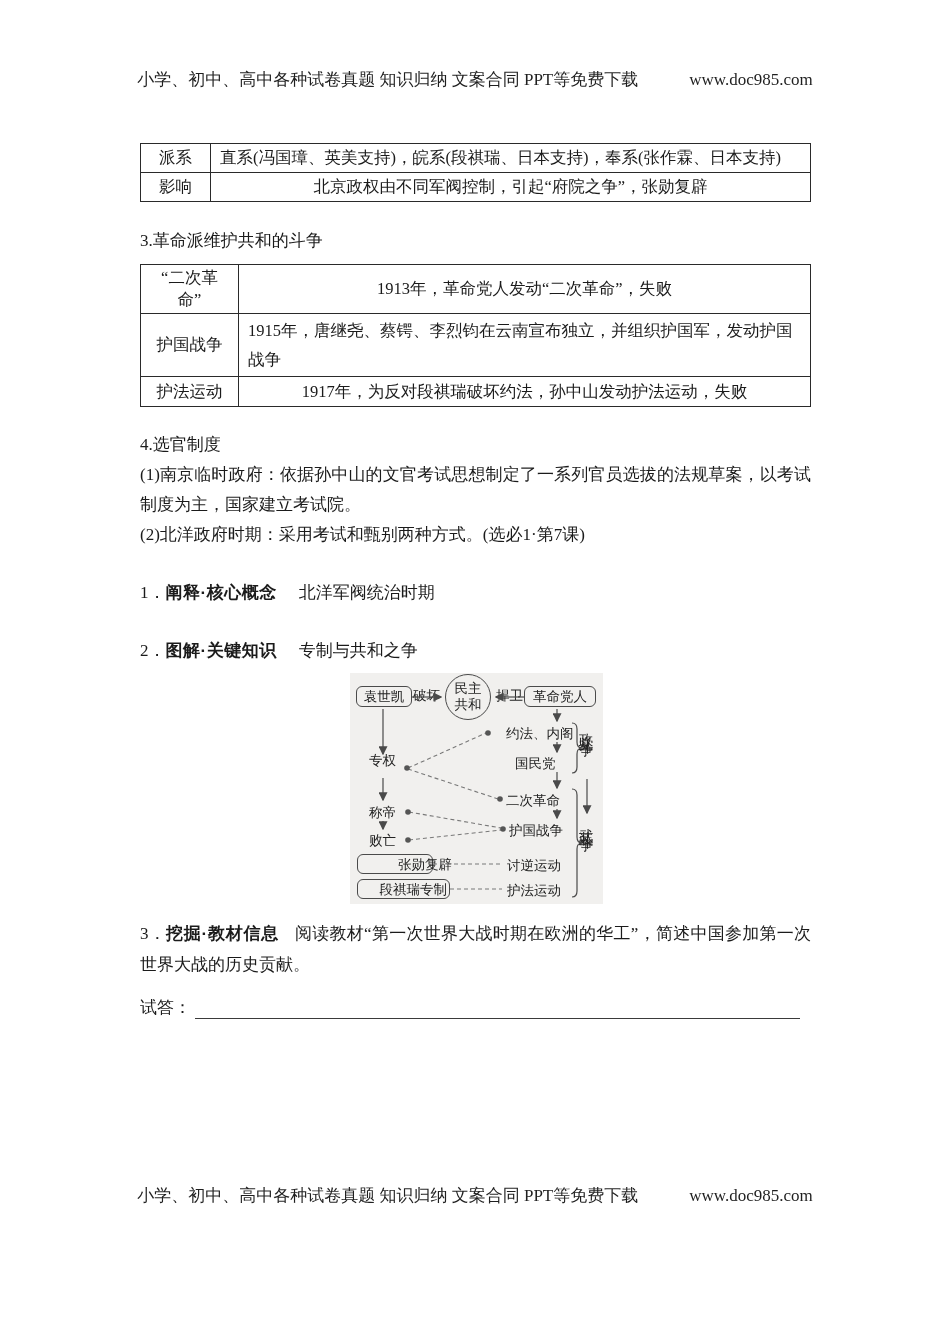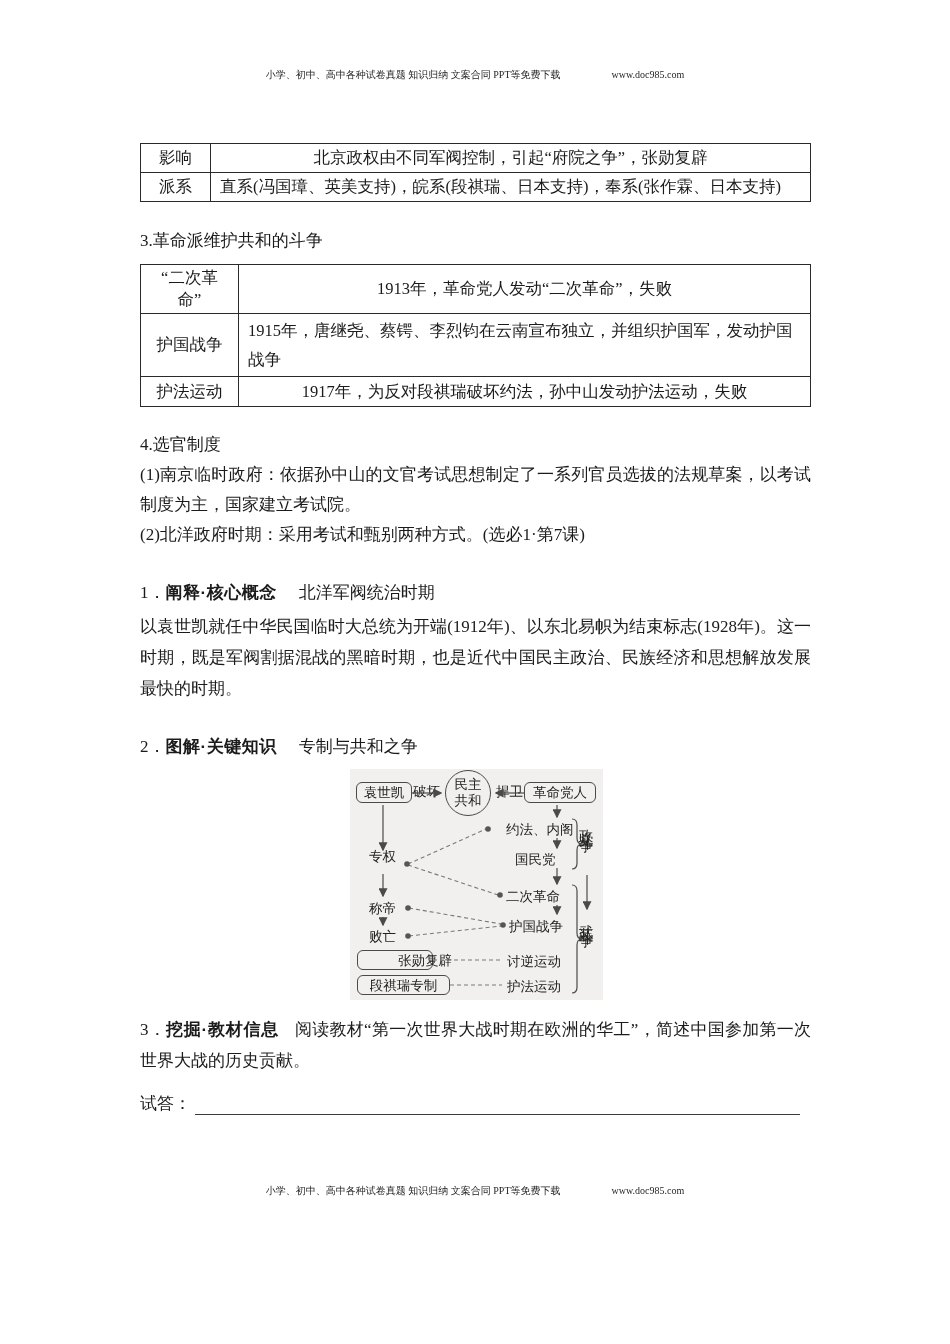--- a/index.html
+++ b/index.html
@@ -5,21 +5,21 @@
   * { margin: 0; padding: 0; box-sizing: border-box; }
   html, body { background: #ffffff; }
   body {
     width: 950px; height: 1344px; position: relative; overflow: hidden;
     font-family: "Liberation Serif", "DejaVu Serif", serif;
     color: #1b1b1b;
   }
   .watermark {
     position: absolute; left: 0; width: 100%;
     display: flex; justify-content: center; align-items: baseline; gap: 51px;
-    font-size: 10px; color: #1f1f1f; white-space: nowrap;
+    font-size: 17px; color: #1f1f1f; white-space: nowrap;
   }
   .watermark.top { top: 68px; }
   .watermark.bottom { top: 1184px; }
   .content {
     position: absolute; left: 140px; top: 143px; width: 671px;
     font-size: 17px;
   }
   table.doc-table {
     border-collapse: collapse; width: 100%; table-layout: fixed;
     font-size: 16.5px; color: #1b1b1b;
@@ -79,26 +79,26 @@
 <div class="watermark top">
   <span>小学、初中、高中各种试卷真题 知识归纳 文案合同 PPT等免费下载</span>
   <span>www.doc985.com</span>
 </div>
 
 <div class="content">
 
   <table class="doc-table" id="table1">
     <tbody>
     <tr>
+      <td class="lbl">派系</td>
+      <td class="lft">直系(冯国璋、英美支持)，皖系(段祺瑞、日本支持)，奉系(张作霖、日本支持)</td>
+    </tr>
+    <tr>
       <td class="lbl">影响</td>
       <td class="ctr">北京政权由不同军阀控制，引起“府院之争”，张勋复辟</td>
-    </tr>
-    <tr>
-      <td class="lbl">派系</td>
-      <td class="lft">直系(冯国璋、英美支持)，皖系(段祺瑞、日本支持)，奉系(张作霖、日本支持)</td>
     </tr>
   </tbody>
     </table>
 
   <p class="sec-head">3.革命派维护共和的斗争</p>
 
   <table class="doc-table" id="table2">
     <tbody>
         <tr class="r1">
       <td class="lbl">“二次革命”</td>
@@ -117,21 +117,20 @@
 
   <div class="para-block">
     <p class="para">4.选官制度</p>
     <p class="para">(1)南京临时政府：依据孙中山的文官考试思想制定了一系列官员选拔的法规草案，以考试制度为主，国家建立考试院。</p>
     <p class="para">(2)北洋政府时期：采用考试和甄别两种方式。(选必1·第7课)</p>
   </div>
 
   <p class="num-head">
     <span>1．</span><b>阐释·核心概念</b><span class="nh-title">北洋军阀统治时期</span>
   </p>
-  <p class="concept-body">以袁世凯就任中华民国临时大总统为开端(1912年)、以东北易帜为结束标志(1928年)。这一时期，既是军阀割据混战的黑暗时期，也是近代中国民主政治、民族经济和思想解放发展最快的时期。</p>
 
   <p class="num-head">
     <span>2．</span><b>图解·关键知识</b><span class="nh-title">专制与共和之争</span>
   </p>
 
   <div class="diagram">
     <svg width="253" height="231" viewBox="0 0 253 231">
       <defs>
         <marker id="ah" viewBox="0 0 10 10" refX="8.5" refY="5" markerWidth="7.5" markerHeight="7.5" orient="auto-start-reverse">
           <path d="M0,0 L10,5 L0,10 z" fill="#4a4a4a"></path>
@@ -177,21 +176,21 @@
       <span>民主</span>
       <span>共和</span>
     </div>
     <div class="dlabel" style="left:146px; top:15px;">捍卫</div>
     <div class="dbox" style="left:174px; top:13px; width:72px; height:21px;">革命党人</div>
 
     <div class="dlabel" style="left:19px; top:80px;">专权</div>
     <div class="dlabel" style="left:19px; top:132px;">称帝</div>
     <div class="dlabel" style="left:19px; top:160px;">败亡</div>
     <div class="dbox" style="left:7px; top:181px; width:76px; height:20px;padding-left:40px;">张勋复辟</div>
-    <div class="dbox" style="left:7px; top:206px; width:93px; height:20px;">段祺瑞专制</div>
+    <div class="dbox" style="left:7px; top:206px; width:93px; height:20px;text-align:right;">段祺瑞专制</div>
 
     <div class="dlabel" style="left:156px; top:53px;">约法、内阁</div>
     <div class="dlabel" style="left:165px; top:83px;">国民党</div>
     <div class="dlabel" style="left:156px; top:120px;">二次革命</div>
     <div class="dlabel" style="left:159px; top:150px;">护国战争</div>
     <div class="dlabel" style="left:157px; top:185px;">讨逆运动</div>
     <div class="dlabel" style="left:157px; top:210px;">护法运动</div>
 
     <div class="vtext" style="left:228px; top:49px;">政党斗争</div>
     <div class="vtext" style="left:228px; top:144px;">武装斗争</div>

